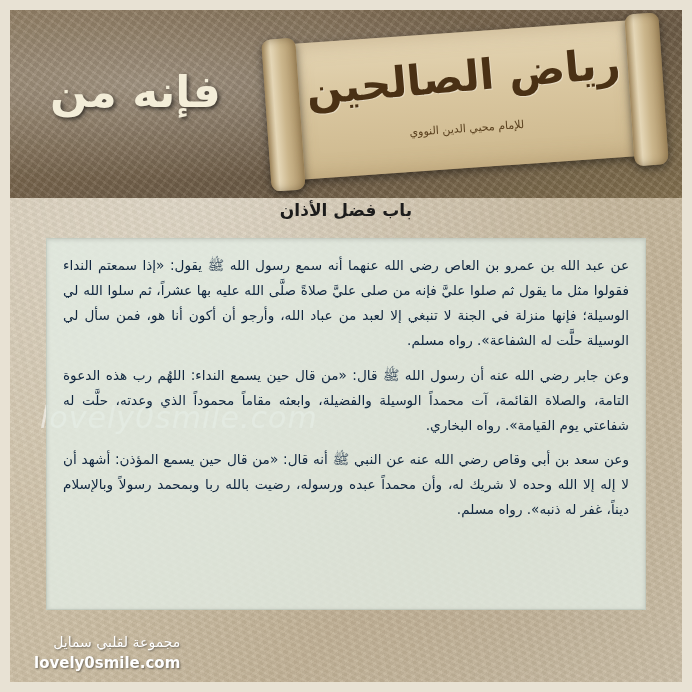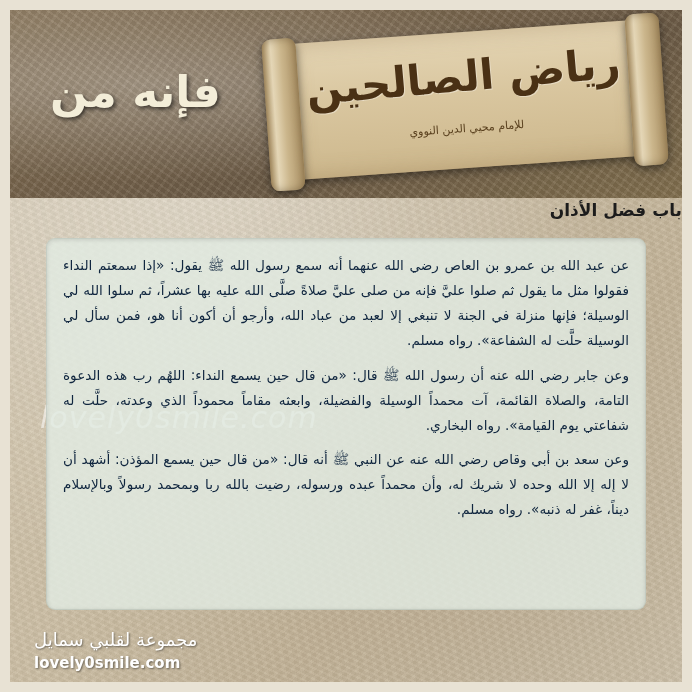--- a/index.html
+++ b/index.html
@@ -118,36 +118,36 @@
     font-weight: bold;
     color: #f3edd8;
     text-shadow: 2px 2px 4px rgba(0,0,0,0.6);
     letter-spacing: 1px;
   }
 
   .chapter {
     position: absolute;
     top: 190px;
     left: 0; right: 0;
-    text-align: right;
+    text-align: center;
     font-size: 17px;
     font-weight: bold;
     color: #1c1c1c;
   }
 
   
   .content {
     position: absolute;
     top: 228px;
     left: 36px;
     right: 36px;
     bottom: 72px;
     background: rgba(226, 235, 227, 0.82);
     border: 1px solid rgba(150,160,150,0.35);
-    border-radius: 9px;
+    border-radius: 0;
     padding: 14px 16px 24px 16px;
     box-sizing: border-box;
     box-shadow: 0 1px 4px rgba(0,0,0,0.12) inset;
   }
 
   .hadith {
     font-family: "DejaVu Sans", sans-serif;
     font-size: 13.6px;
     line-height: 1.85;
     color: #10263f;
@@ -173,21 +173,21 @@
   
   .footer {
     position: absolute;
     bottom: 10px;
     left: 24px;
     direction: rtl;
     color: #ffffff;
     text-shadow: 1px 1px 2px rgba(0,0,0,0.45);
   }
   .footer .group {
-    font-size: 18px;
+    font-size: 14px;
     margin-bottom: 4px;
   }
   .footer .site {
     font-size: 15px;
     font-weight: bold;
     direction: ltr;
     text-align: left;
     color: #ffffff;
   }
 </style>

